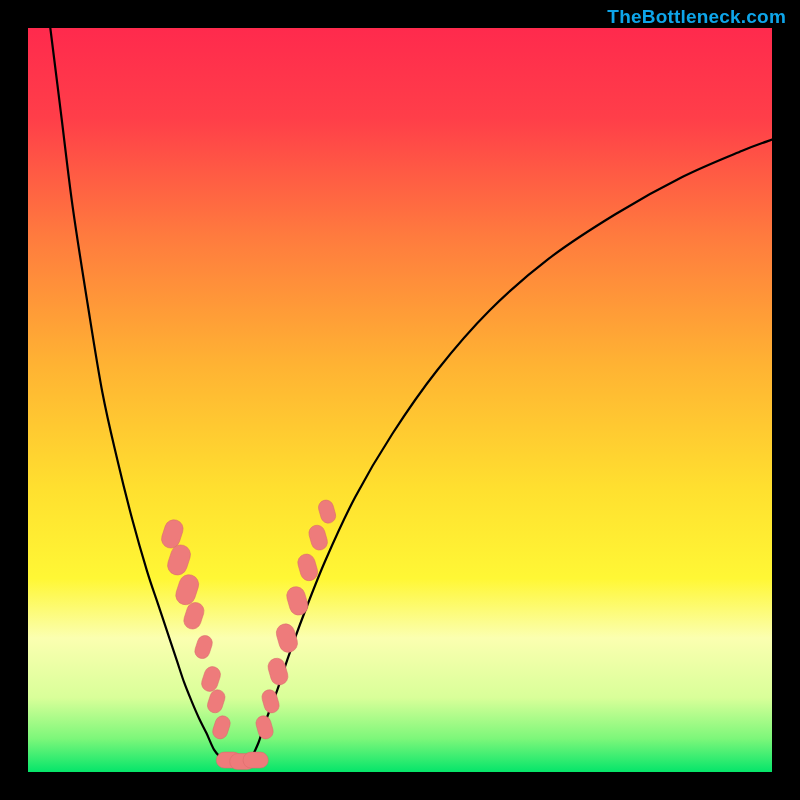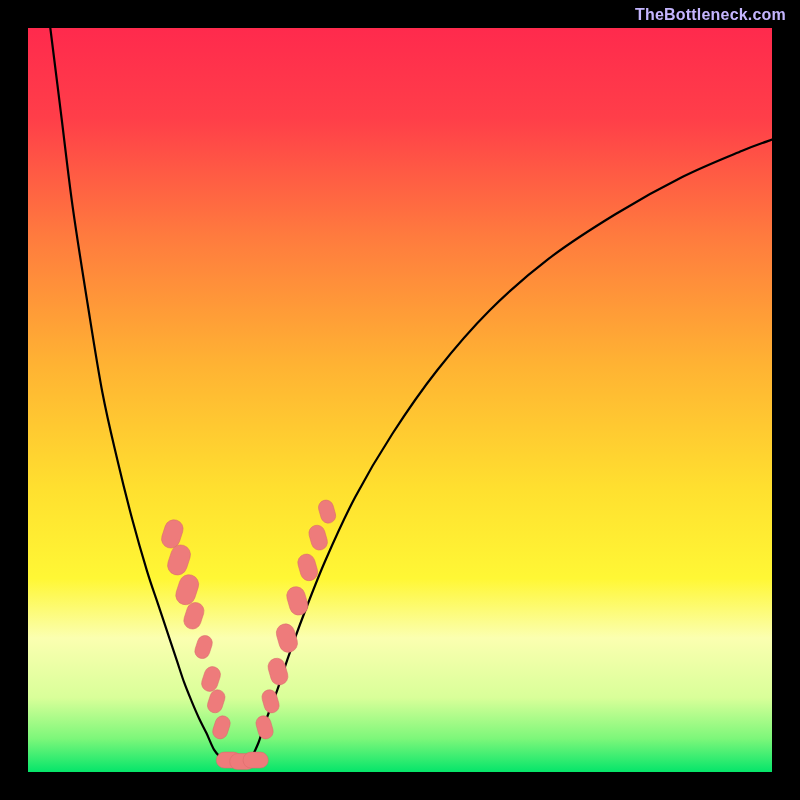--- a/index.html
+++ b/index.html
@@ -24,22 +24,22 @@
     left: 28px;
     top: 28px;
     width: 744px;
     height: 744px;
     overflow: hidden;
   }
   .watermark {
     position: absolute;
     top: 6px;
     right: 14px;
-    color: #c4b5fd;
-    font-size: 16px;
+    color: #0ea5e9;
+    font-size: 19px;
     font-weight: 600;
     letter-spacing: 0.2px;
     user-select: none;
   }
   svg {
     display: block;
   }
 </style>
 </head>
 <body>

